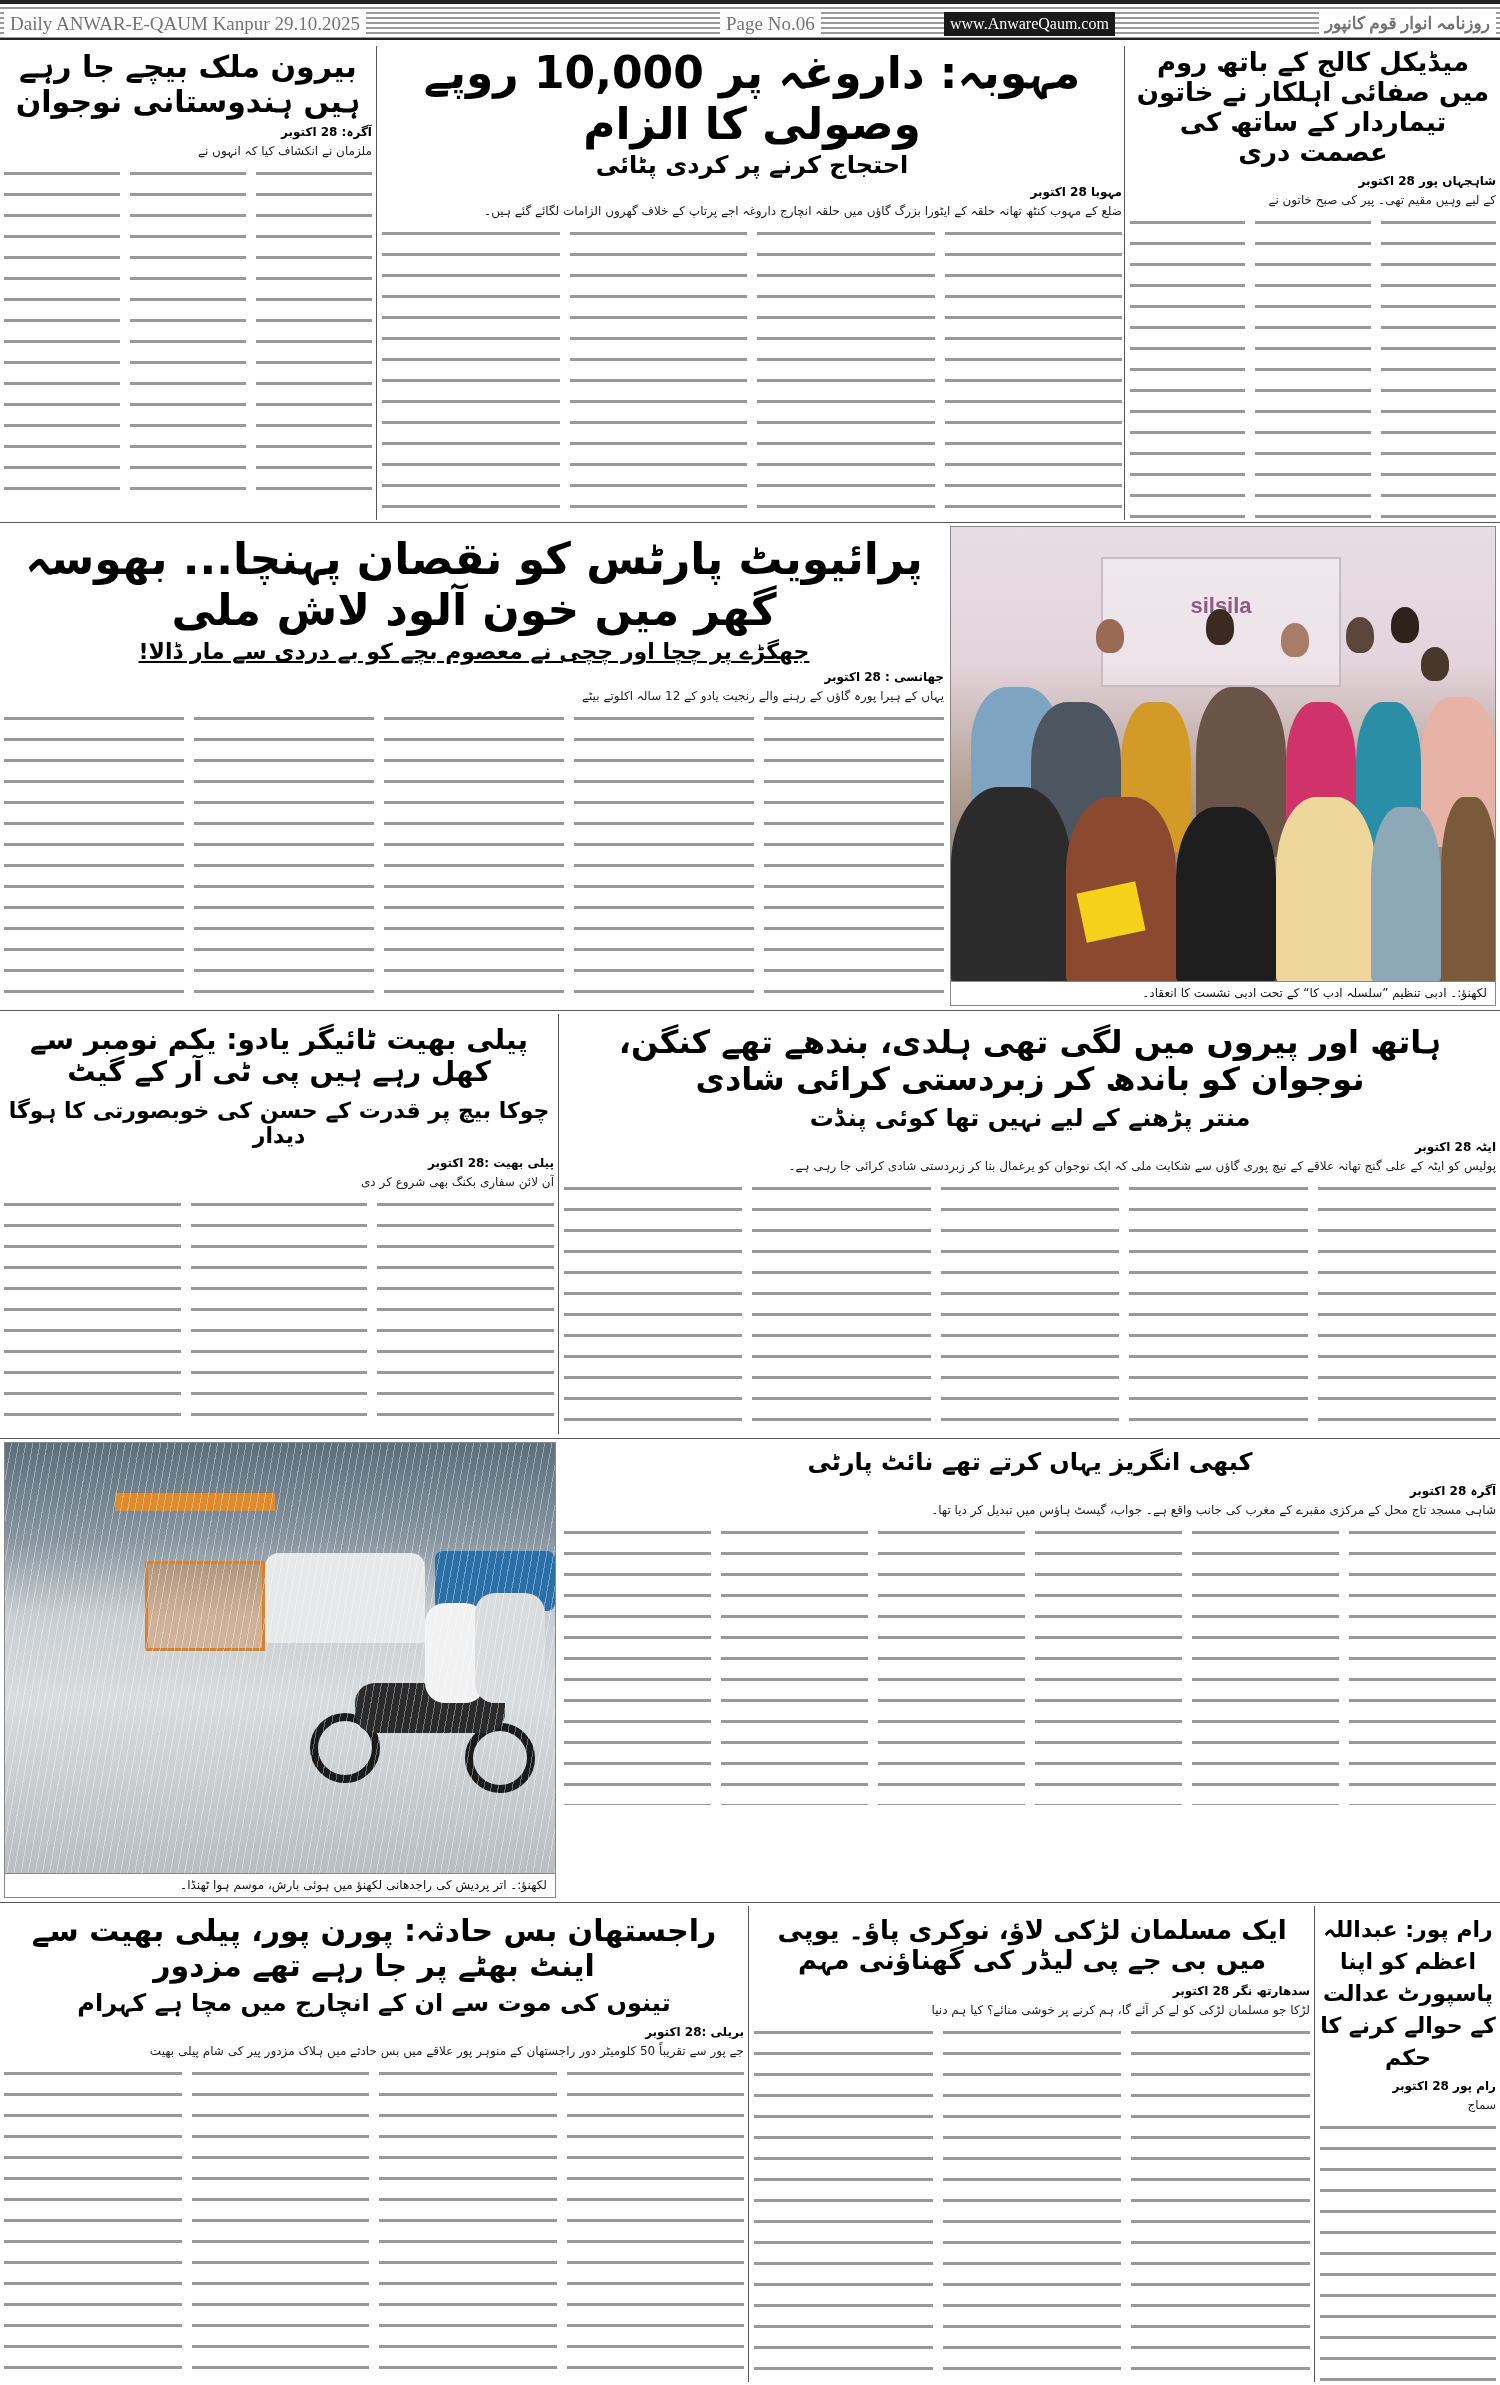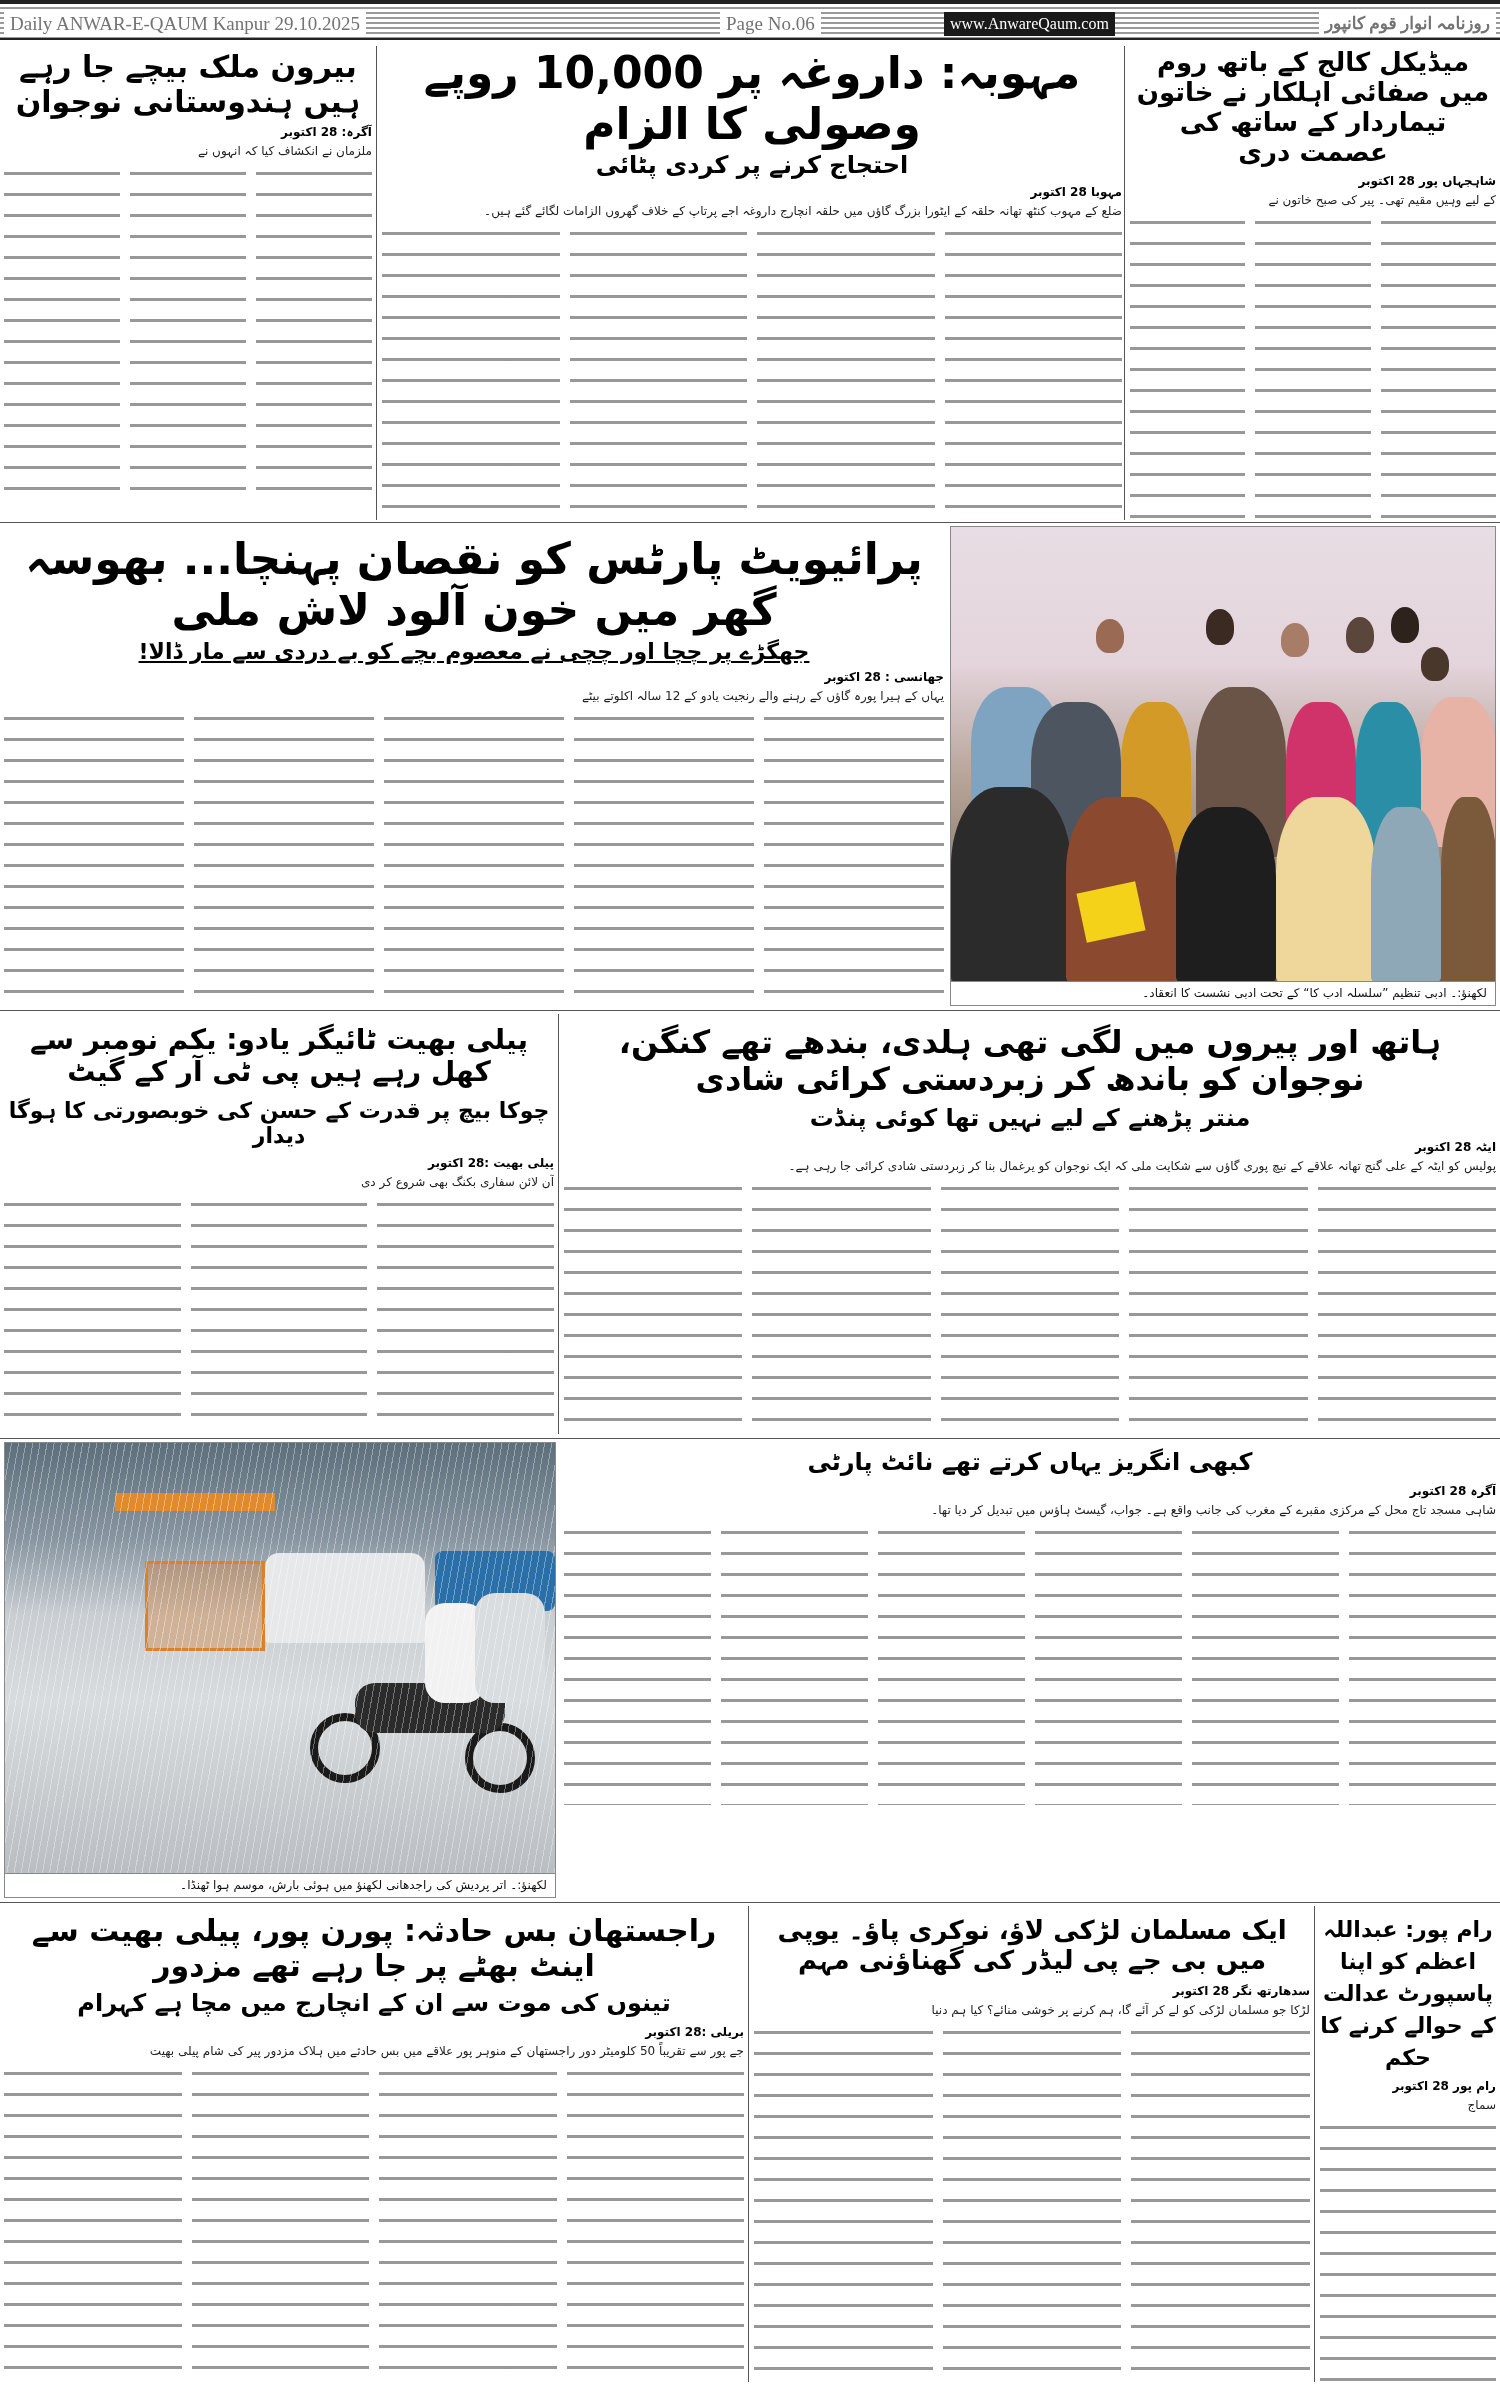--- a/index.html
+++ b/index.html
@@ -110,20 +110,23 @@
     <div class="col"></div>
     <div class="col"></div>
     <div class="col"></div>
     <div class="col"></div>
     <div class="col"></div>
   </div>
 </div>
 
 <div class="photo" style="left:950px; top:526px; width:546px; height:480px;">
   <div class="group-bg"></div>
+  <div style="position:absolute; left:150px; top:30px; width:240px; height:130px; border:2px solid #c8bcc4; background:rgba(255,255,255,.35);">
+    <div style="text-align:center; font-family:'Liberation Sans',sans-serif; font-weight:bold; font-size:22px; color:#8a5c86; margin-top:34px;">silsila</div>
+  </div>
 
   <div class="person" style="left:145px;top:92px;width:28px;height:34px;background:#9a6a55;"></div>
   <div class="person" style="left:255px;top:82px;width:28px;height:36px;background:#3a2a22;"></div>
   <div class="person" style="left:330px;top:96px;width:28px;height:34px;background:#a77d68;"></div>
   <div class="person" style="left:395px;top:90px;width:28px;height:36px;background:#5b463b;"></div>
   <div class="person" style="left:440px;top:80px;width:28px;height:36px;background:#2e221c;"></div>
   <div class="person" style="left:470px;top:120px;width:28px;height:34px;background:#4a372c;"></div>
 
   <div class="body-shape" style="left:20px;top:160px;width:90px;height:140px;background:#7ea4c2;"></div>
   <div class="body-shape" style="left:80px;top:175px;width:90px;height:150px;background:#4d5560;"></div>

